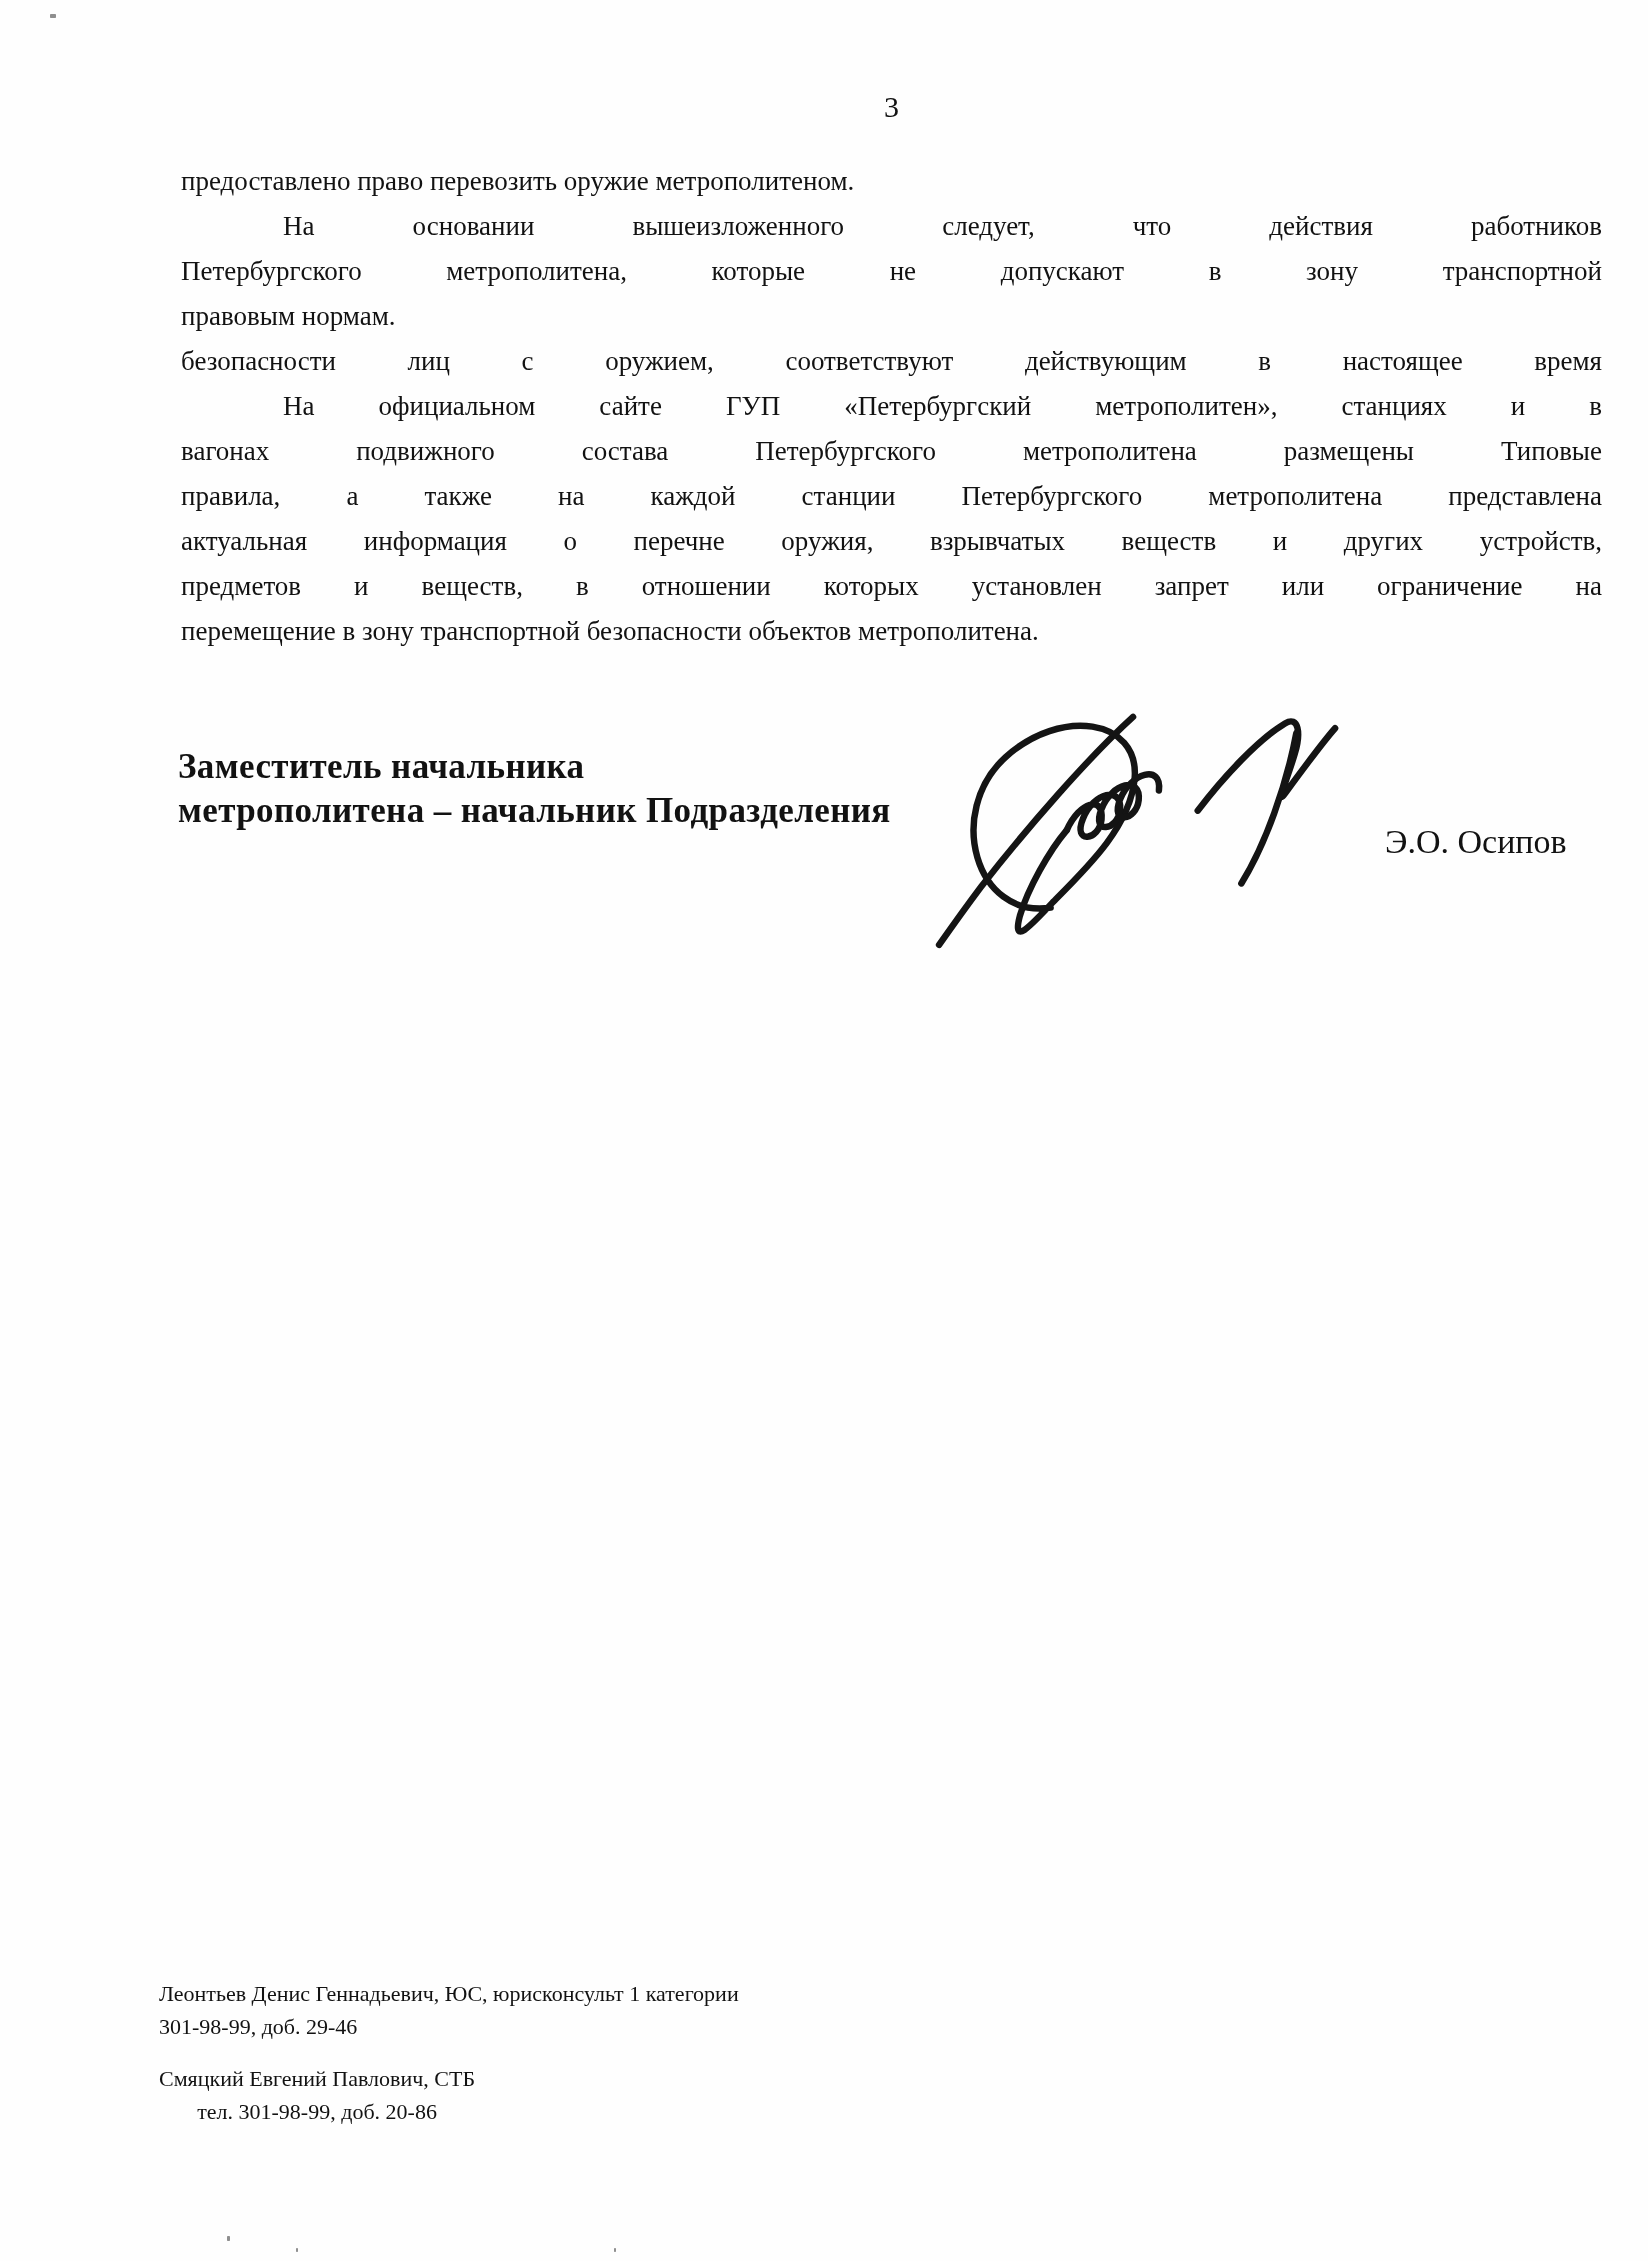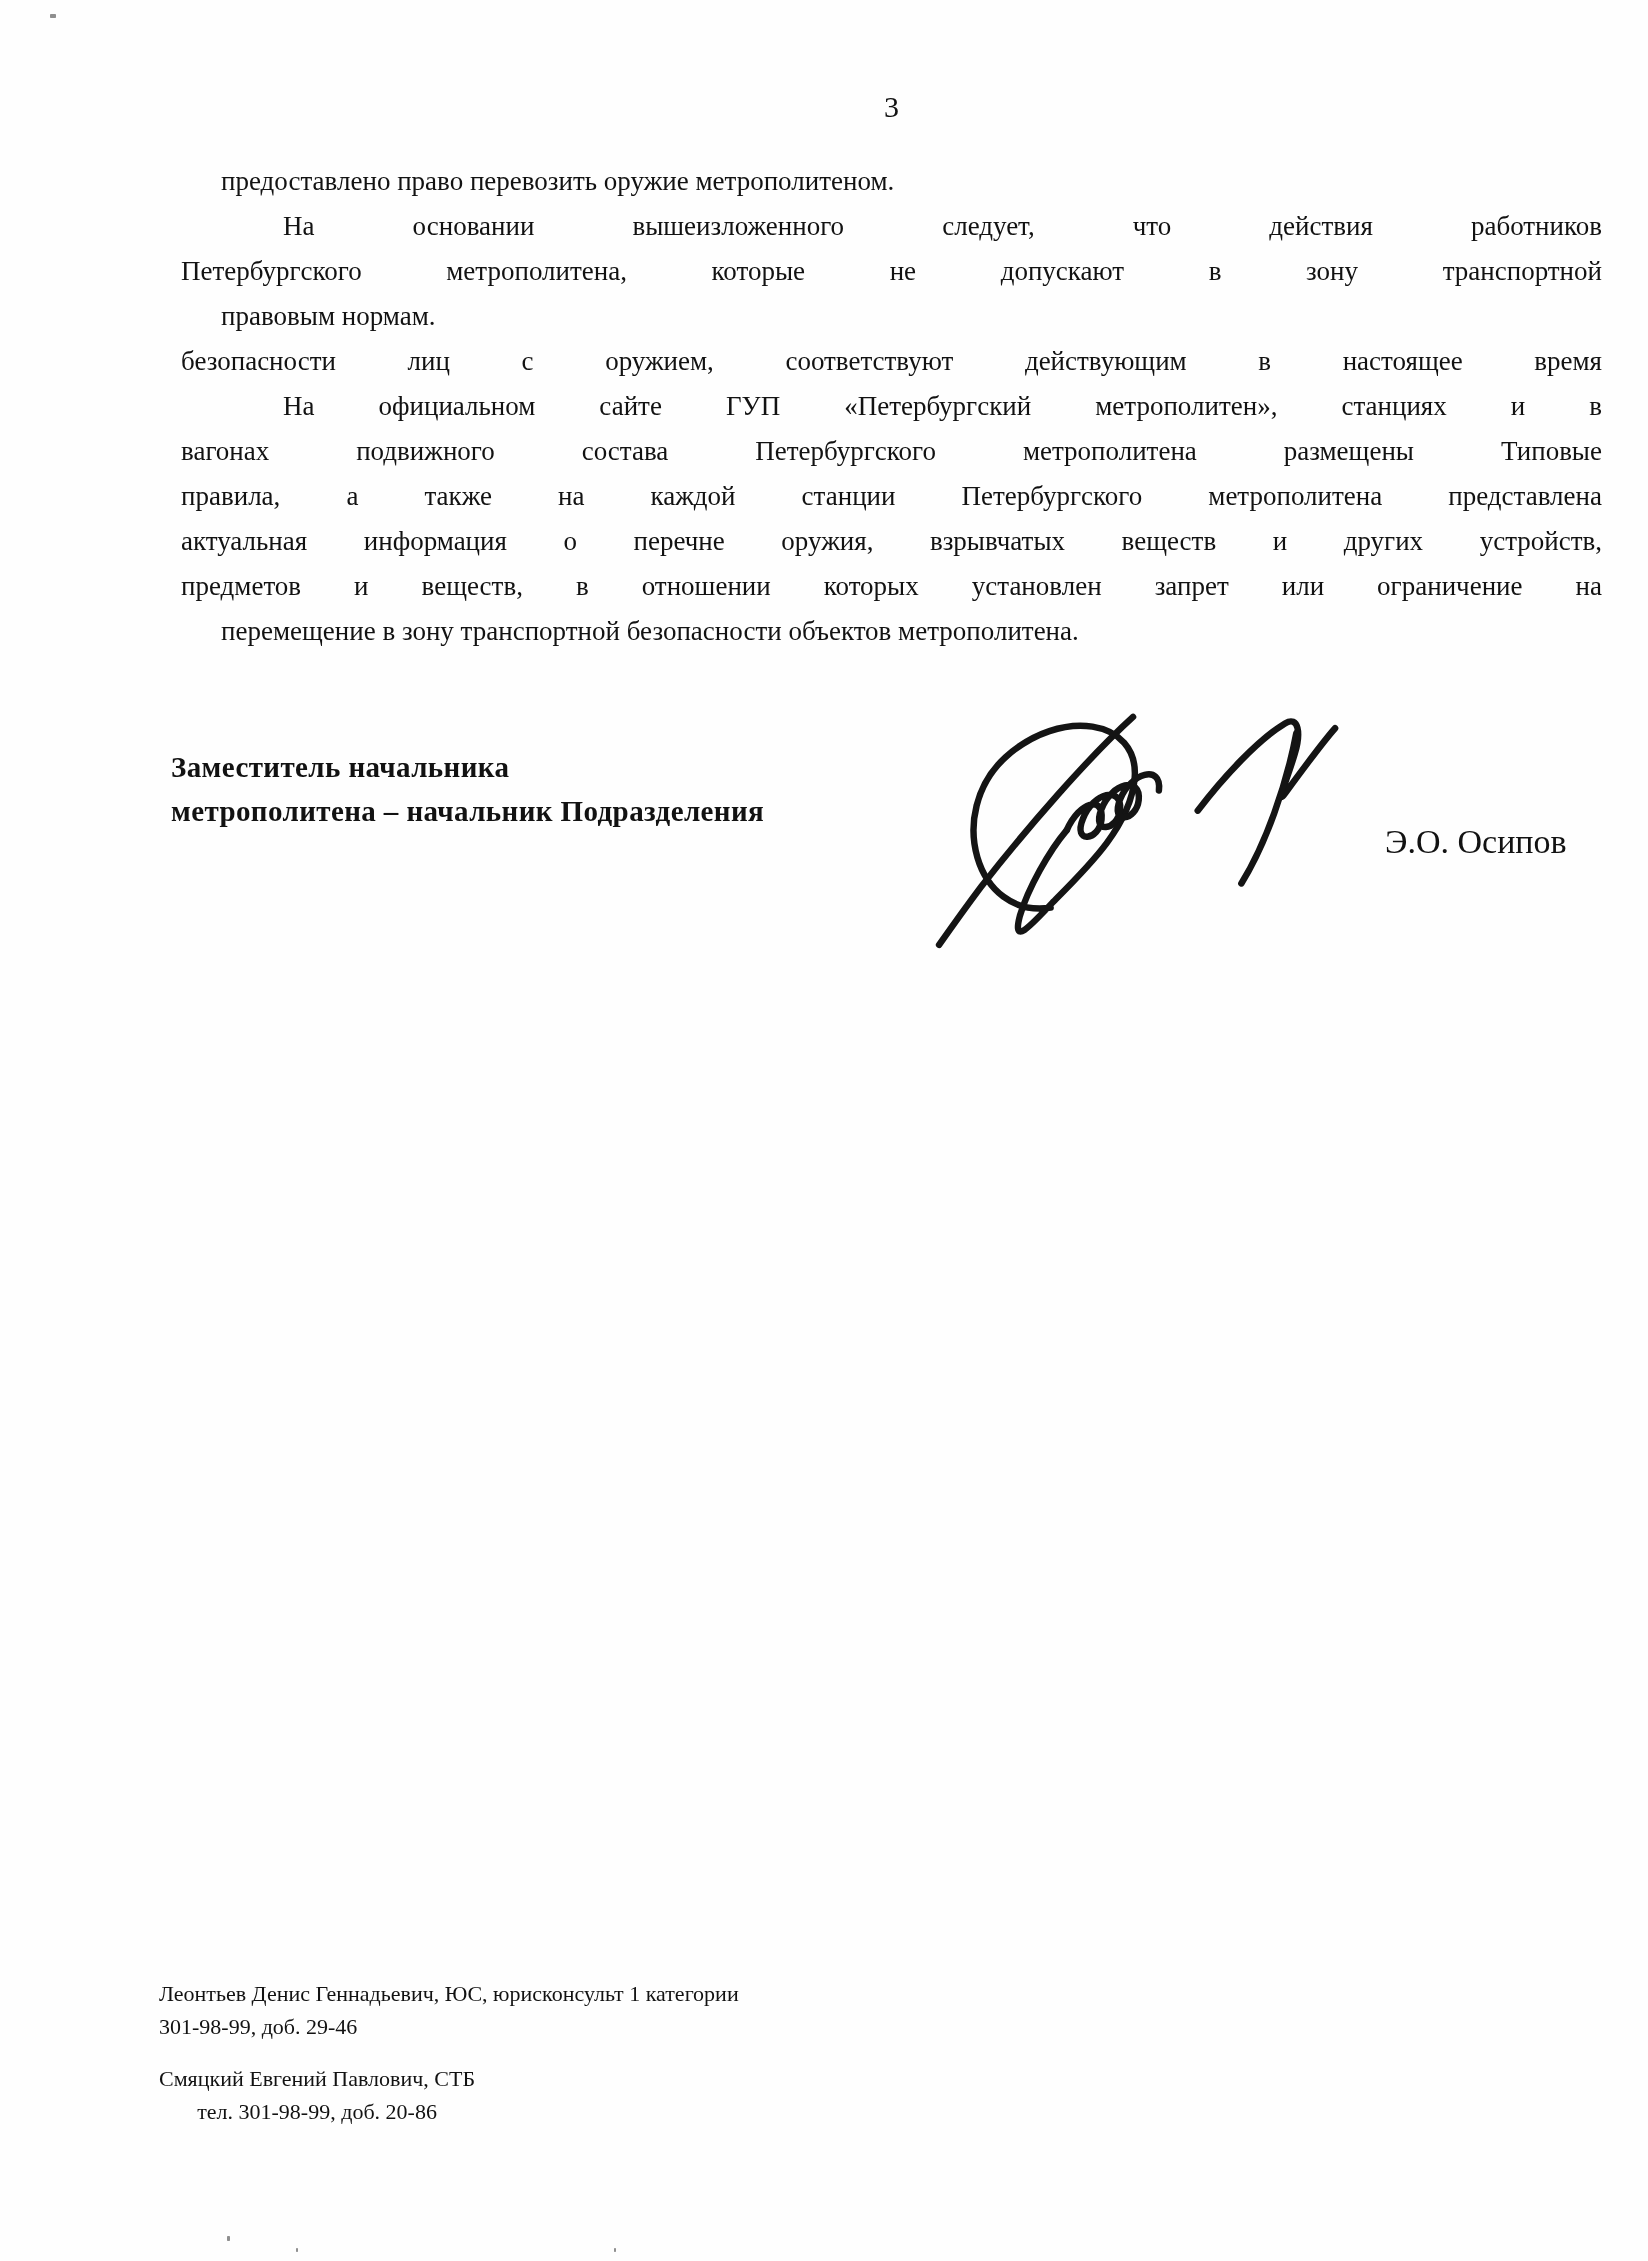--- a/index.html
+++ b/index.html
@@ -25,27 +25,27 @@
     left: 181px;
     top: 159px;
     width: 1421px;
     font-size: 27px;
     line-height: 45px;
   }
   .tline {
     text-align: justify;
     text-align-last: justify;
   }
-  .tline.last { text-align-last: left; margin-left: 40px; }
+  .tline.last { text-align-last: left; }
   .tline.indent { text-indent: 102px; }
   .sig-title {
     position: absolute;
-    left: 171px;
+    left: 178px;
     top: 745px;
-    font-size: 29px;
+    font-size: 35px;
     font-weight: bold;
     line-height: 44px;
     letter-spacing: 0.4px;
   }
   .sig-scrawl {
     position: absolute;
     left: 931px;
     top: 707px;
     width: 493px;
     height: 251px;

